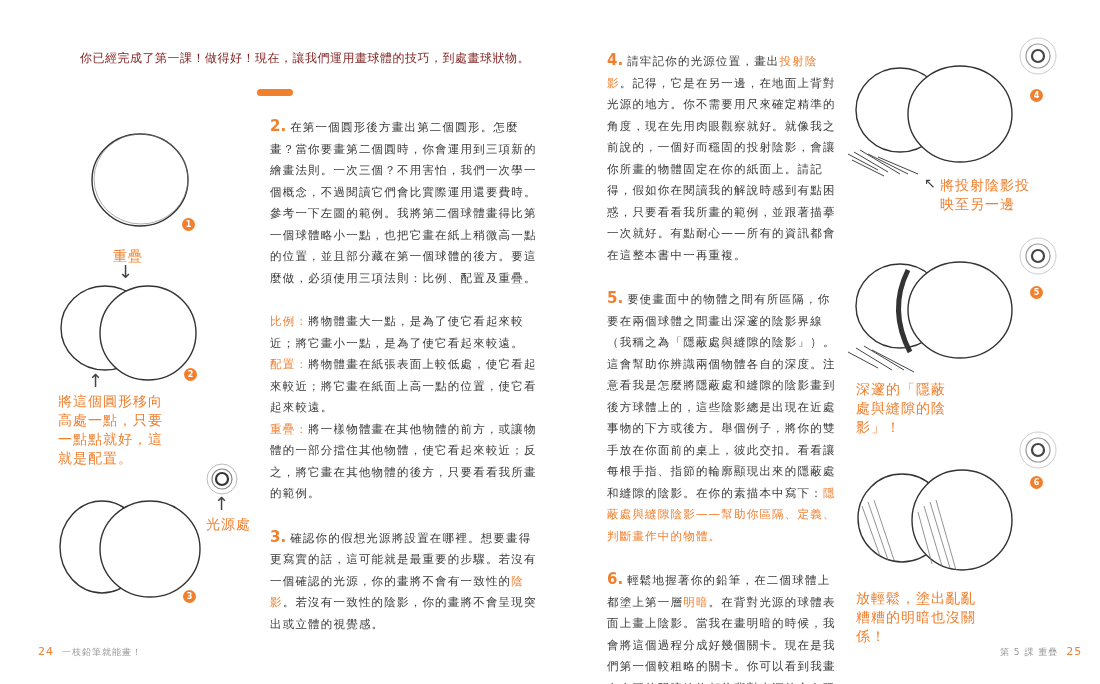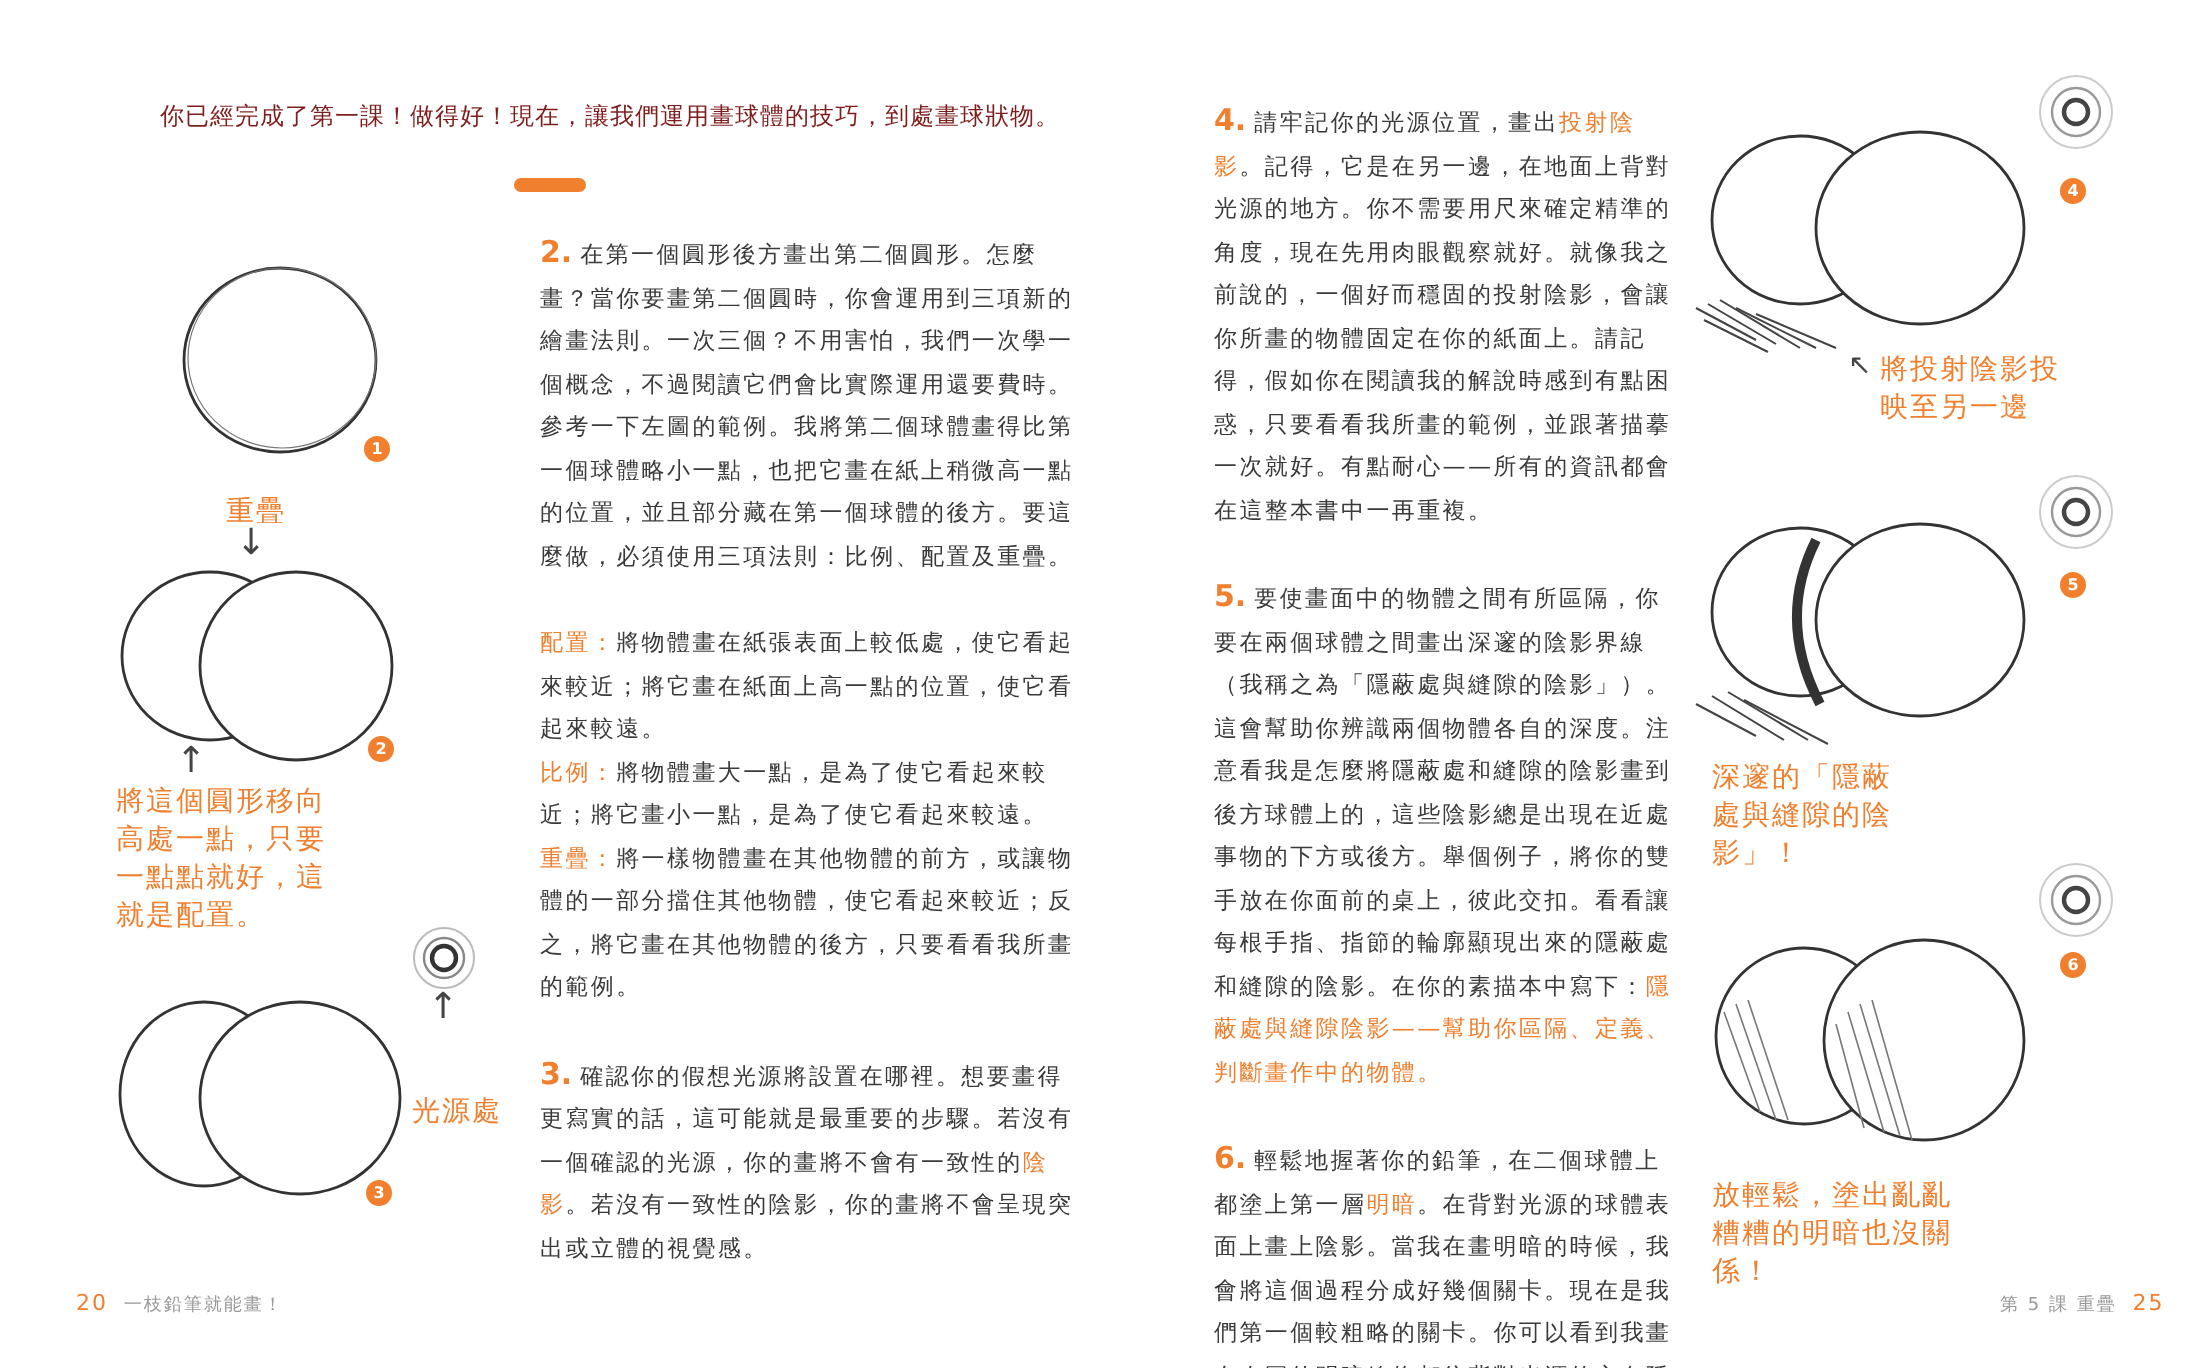--- a/index.html
+++ b/index.html
@@ -41,38 +41,38 @@
 <div class="abs badge" style="left:184px;top:368px;">2</div>
 <div class="arrow" style="left:88px;top:372px;">↑</div>
 <div class="abs caption" style="left:58px;top:392px;width:115px;">將這個圓形移向高處一點，只要一點點就好，這就是配置。</div>
 
 <svg class="sketch" style="left:205px;top:462px;" width="34" height="34">
   <circle cx="17" cy="17" r="15" fill="none" stroke="#bbb" stroke-width="1"></circle>
   <circle cx="17" cy="17" r="10" fill="none" stroke="#888" stroke-width="1.2"></circle>
   <circle cx="17" cy="17" r="6" fill="none" stroke="#333" stroke-width="2.2"></circle>
 </svg>
 <div class="arrow" style="left:214px;top:495px;">↑</div>
-<div class="abs caption" style="left:206px;top:515px;margin-top:32px;">光源處</div>
+<div class="abs caption" style="left:206px;top:515px;">光源處</div>
 
 <svg class="sketch" style="left:50px;top:497px;" width="150" height="110">
   <ellipse cx="52" cy="50" rx="42" ry="46" fill="none" stroke="#333" stroke-width="1.4"></ellipse>
   <ellipse cx="100" cy="52" rx="50" ry="48" fill="#fff" stroke="#333" stroke-width="1.4"></ellipse>
 </svg>
 <div class="abs badge" style="left:183px;top:590px;">3</div>
 
 <div class="abs col" style="left:270px;top:116px;width:268px;">
   <p><span class="num">2.</span><span>在第一個圓形後方畫出第二個圓形。怎麼畫？當你要畫第二個圓時，你會運用到三項新的繪畫法則。一次三個？不用害怕，我們一次學一個概念，不過閱讀它們會比實際運用還要費時。參考一下左圖的範例。我將第二個球體畫得比第一個球體略小一點，也把它畫在紙上稍微高一點的位置，並且部分藏在第一個球體的後方。要這麼做，必須使用三項法則：比例、配置及重疊。</span></p>
+  <p class="term"><span class="or">比例：</span><span>將物體畫大一點，是為了使它看起來較近；將它畫小一點，是為了使它看起來較遠。</span></p>
   <p class="term"><span class="or">配置：</span><span>將物體畫在紙張表面上較低處，使它看起來較近；將它畫在紙面上高一點的位置，使它看起來較遠。</span></p>
-  <p class="term"><span class="or">比例：</span><span>將物體畫大一點，是為了使它看起來較近；將它畫小一點，是為了使它看起來較遠。</span></p>
   <p><span class="or">重疊：</span><span>將一樣物體畫在其他物體的前方，或讓物體的一部分擋住其他物體，使它看起來較近；反之，將它畫在其他物體的後方，只要看看我所畫的範例。</span></p>
   <p><span class="num">3.</span><span>確認你的假想光源將設置在哪裡。想要畫得更寫實的話，這可能就是最重要的步驟。若沒有一個確認的光源，你的畫將不會有一致性的</span><span class="or">陰影</span><span>。若沒有一致性的陰影，你的畫將不會呈現突出或立體的視覺感。</span></p>
 </div>
 
 <div class="abs footer" style="left:34px;top:645px;">
-  <span class="pg">20</span>
+  <span class="pg">24</span>
   <span>一枝鉛筆就能畫！</span>
 </div>
 
 <div class="abs col" style="left:607px;top:50px;width:230px;">
   <p><span class="num">4.</span><span>請牢記你的光源位置，畫出</span><span class="or">投射陰影</span><span>。記得，它是在另一邊，在地面上背對光源的地方。你不需要用尺來確定精準的角度，現在先用肉眼觀察就好。就像我之前說的，一個好而穩固的投射陰影，會讓你所畫的物體固定在你的紙面上。請記得，假如你在閱讀我的解說時感到有點困惑，只要看看我所畫的範例，並跟著描摹一次就好。有點耐心——所有的資訊都會在這整本書中一再重複。</span></p>
   <p><span class="num">5.</span><span>要使畫面中的物體之間有所區隔，你要在兩個球體之間畫出深邃的陰影界線（我稱之為「隱蔽處與縫隙的陰影」）。這會幫助你辨識兩個物體各自的深度。注意看我是怎麼將隱蔽處和縫隙的陰影畫到後方球體上的，這些陰影總是出現在近處事物的下方或後方。舉個例子，將你的雙手放在你面前的桌上，彼此交扣。看看讓每根手指、指節的輪廓顯現出來的隱蔽處和縫隙的陰影。在你的素描本中寫下：</span><span class="or">隱蔽處與縫隙陰影——幫助你區隔、定義、判斷畫作中的物體。</span><span></span></p>
   <p><span class="num">6.</span><span>輕鬆地握著你的鉛筆，在二個球體上都塗上第一層</span><span class="or">明暗</span><span>。在背對光源的球體表面上畫上陰影。當我在畫明暗的時候，我會將這個過程分成好幾個關卡。現在是我們第一個較粗略的關卡。你可以看到我畫在右圖的明暗線條都往背對光源的方向延伸，彼此平行。但你畫的線條可以不用平行，只要畫在背光處，在陰影區域隨意亂塗就可以了。</span></p>
 </div>
 
 <svg class="sketch" style="left:1018px;top:36px;" width="40" height="40">

